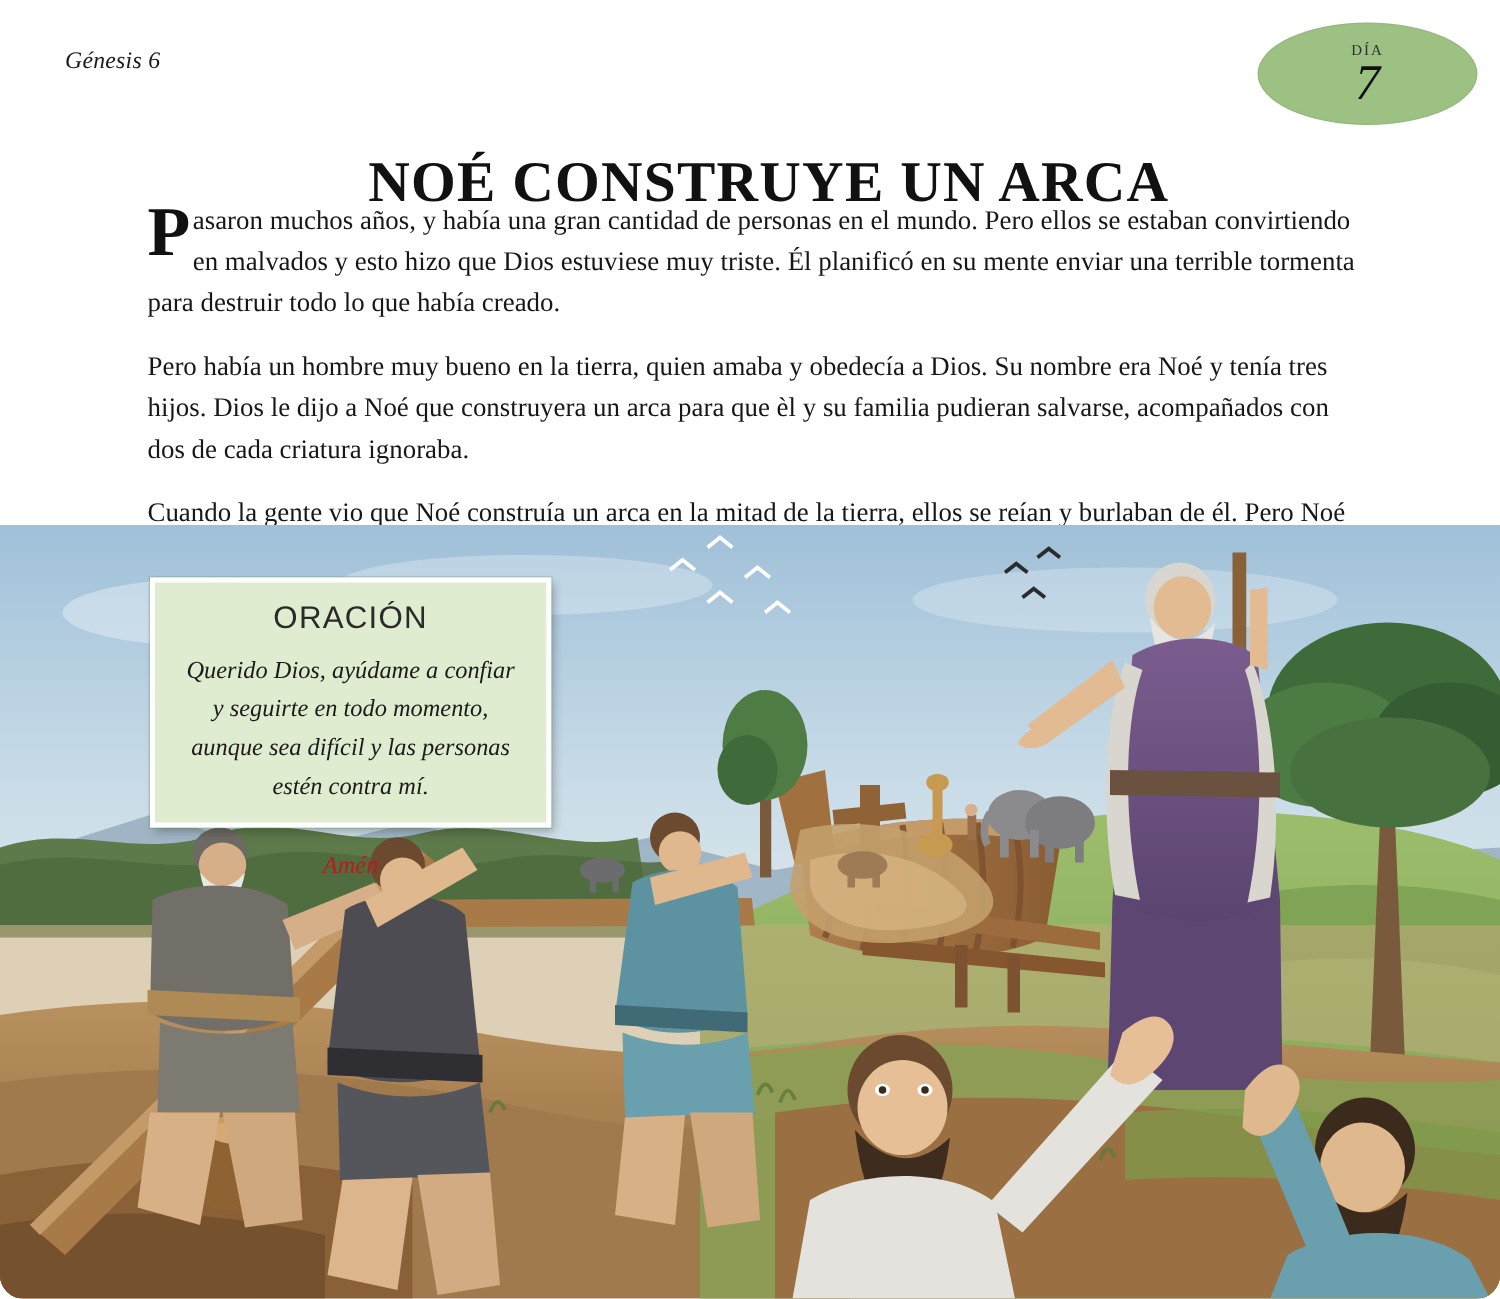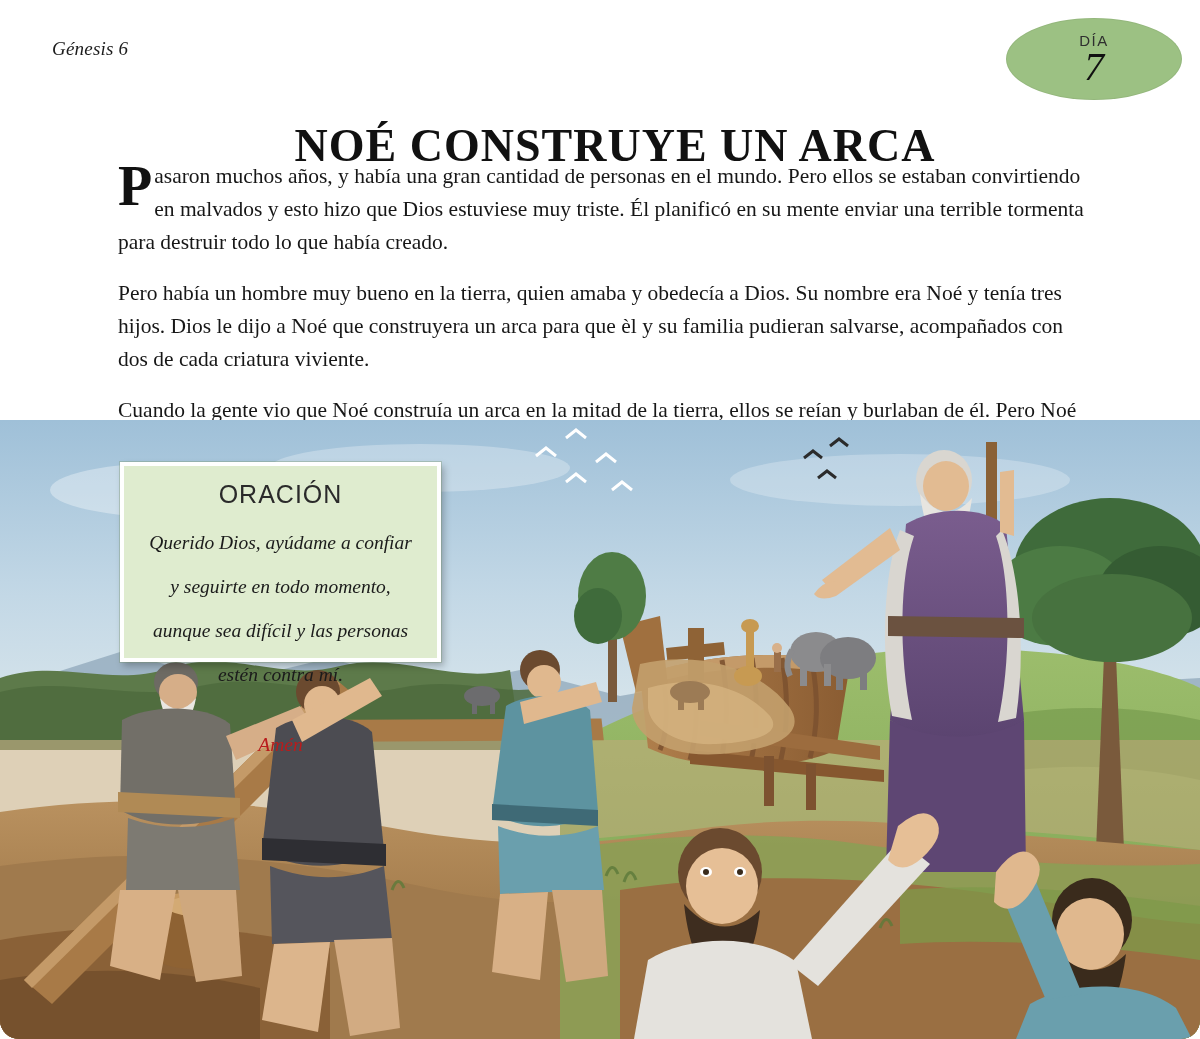--- a/index.html
+++ b/index.html
@@ -45,22 +45,22 @@
     height: 82px;
     border-radius: 50%;
     background: #9cc183;
     display: flex;
     flex-direction: column;
     align-items: center;
     justify-content: center;
     box-shadow: inset 0 0 0 1px rgba(0,0,0,.05);
   }
   .day-badge .day-label {
-    font-family: Liberation Sans, sans-serif;
-    font-size: 15px;
+    font-family: Liberation Serif, serif;
+    font-size: 12px;
     letter-spacing: 1.5px;
     color: #2f2f2f;
     margin-bottom: -2px;
     text-align: right;
   }
   .day-badge .day-number {
     font-family: "Liberation Serif", serif;
     font-style: italic;
     font-size: 40px;
     color: #111;
@@ -138,21 +138,21 @@
     font-family: "Liberation Sans", sans-serif;
     font-size: 25px;
     letter-spacing: 1px;
     color: #2a2a2a;
     margin-bottom: 12px;
   }
   .prayer-text {
     font-family: "Liberation Serif", serif;
     font-style: italic;
     font-size: 19.5px;
-    line-height: 44px;
+    line-height: 31px;
     color: #1b1b1b;
   }
   .prayer-amen {
     font-family: "Liberation Serif", serif;
     font-style: italic;
     font-size: 19.5px;
     line-height: 31px;
     color: #b91c1c;
     margin-top: 32px;
   }
@@ -169,21 +169,21 @@
     <div class="day-number">7</div>
   </div>
 
   <h1 class="page-title">NOÉ CONSTRUYE UN ARCA</h1>
 
   <div class="body-text">
     <p class="first">
       <span class="dropcap">P</span>
       <span>asaron muchos años, y había una gran cantidad de personas en el mundo. Pero ellos se estaban convirtiendo en malvados y esto hizo que Dios estuviese muy triste. Él planificó en su mente enviar una terrible tormenta para destruir todo lo que había creado.</span>
     </p>
-    <p>Pero había un hombre muy bueno en la tierra, quien amaba y obedecía a Dios. Su nombre era Noé y tenía tres hijos. Dios le dijo a Noé que construyera un arca para que èl y su familia pudieran salvarse, acompañados con dos de cada criatura viviente.</p>
+    <p>Pero había un hombre muy bueno en la tierra, quien amaba y obedecía a Dios. Su nombre era Noé y tenía tres hijos. Dios le dijo a Noé que construyera un arca para que èl y su familia pudieran salvarse, acompañados con dos de cada criatura ignoraba.</p>
     <p>Cuando la gente vio que Noé construía un arca en la mitad de la tierra, ellos se reían y burlaban de él. Pero Noé los ignoraba, porque confiaba en Dios.</p>
   </div>
 
   <div class="illustration">
     <svg class="illu-svg" viewBox="0 0 1200 619" xmlns="http://www.w3.org/2000/svg">
       <defs>
         <linearGradient id="skyGrad" x1="0" y1="0" x2="0" y2="1">
           <stop offset="0%" stop-color="#9fc0d8"></stop>
           <stop offset="55%" stop-color="#c3d8e6"></stop>
           <stop offset="100%" stop-color="#dbe7ec"></stop>

